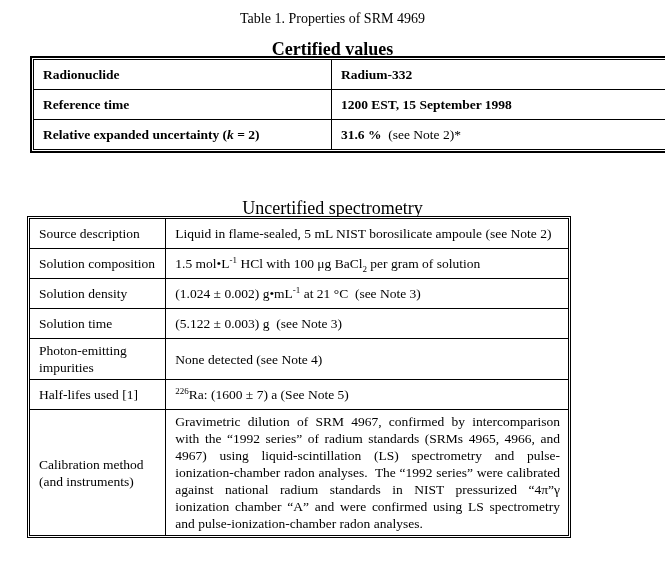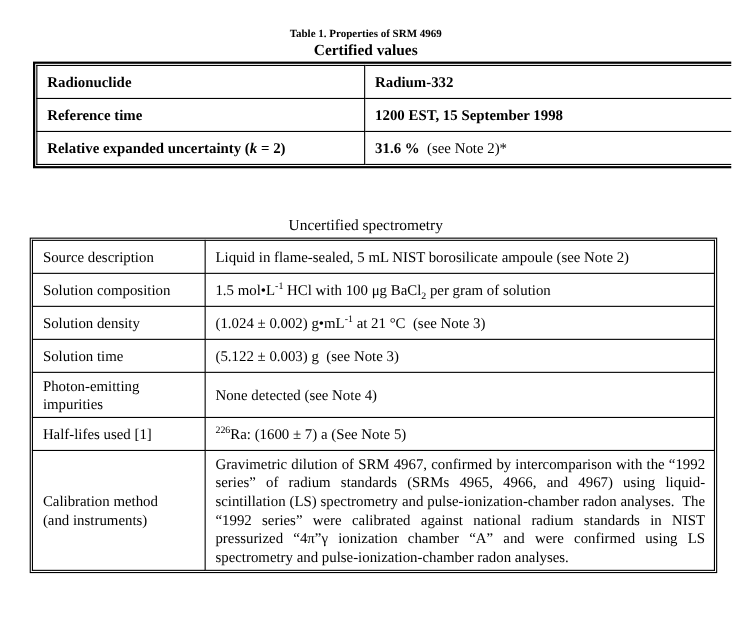--- a/index.html
+++ b/index.html
@@ -11,33 +11,33 @@
     position: relative;
     width: 665px;
     height: 574px;
     background: #ffffff;
     color: #000000;
     font-family: "Liberation Serif", "DejaVu Serif", serif;
     overflow: hidden;
   }
   .doc-title {
     position: absolute;
-    top: 26px;
+    top: 11px;
     left: 0;
     width: 100%;
     text-align: center;
-    font-size: 10px;
-    font-weight: bold;
+    font-size: 14px;
+    font-weight: normal;
   }
   .section-heading {
     position: absolute;
     left: 0;
     width: 100%;
     text-align: center;
-    font-size: 14px;
+    font-size: 18px;
   }
   .certified-heading {
     top: 39px;
     font-weight: bold;
   }
   .uncertified-heading {
     top: 198px;
     font-weight: normal;
   }
   .tbl-wrap {
@@ -48,21 +48,21 @@
   }
   .tbl-wrap-certified {
     left: 30px;
     top: 56px;
     width: 641px;
     border: 2px solid #000000;
   }
   .tbl-wrap-uncertified {
     left: 27px;
     top: 216px;
-    width: 625px;
+    width: 544px;
     border: 1px solid #000000;
   }
   table.doc-table {
     width: 100%;
     border-collapse: collapse;
     table-layout: fixed;
   }
   table.doc-table td {
     border: 1px solid #000000;
     font-size: 13.5px;

